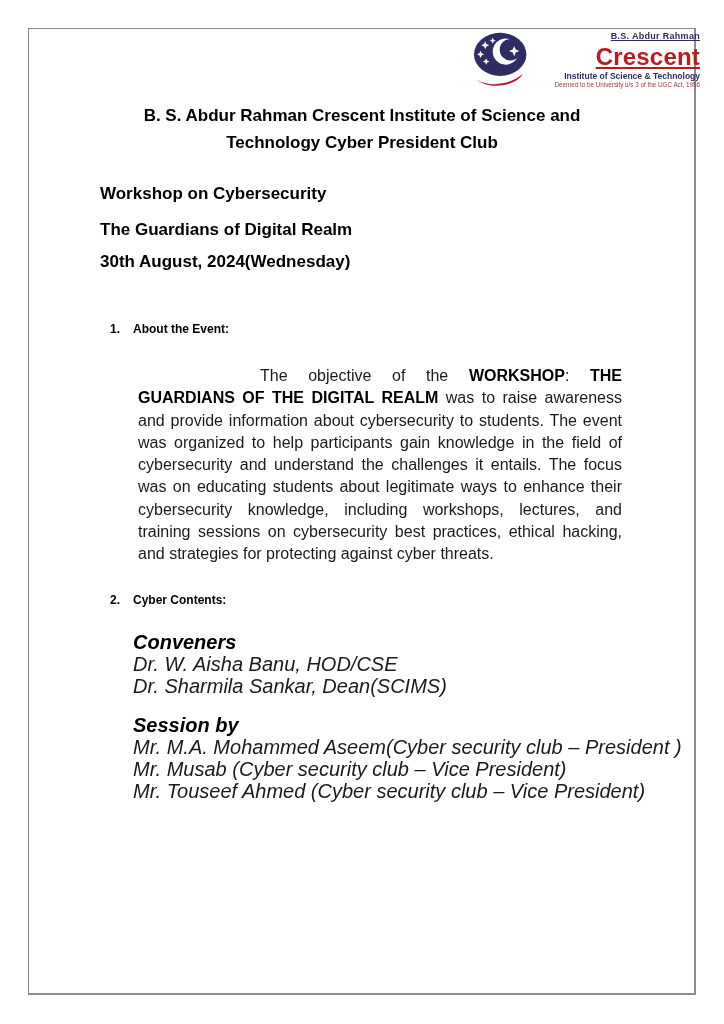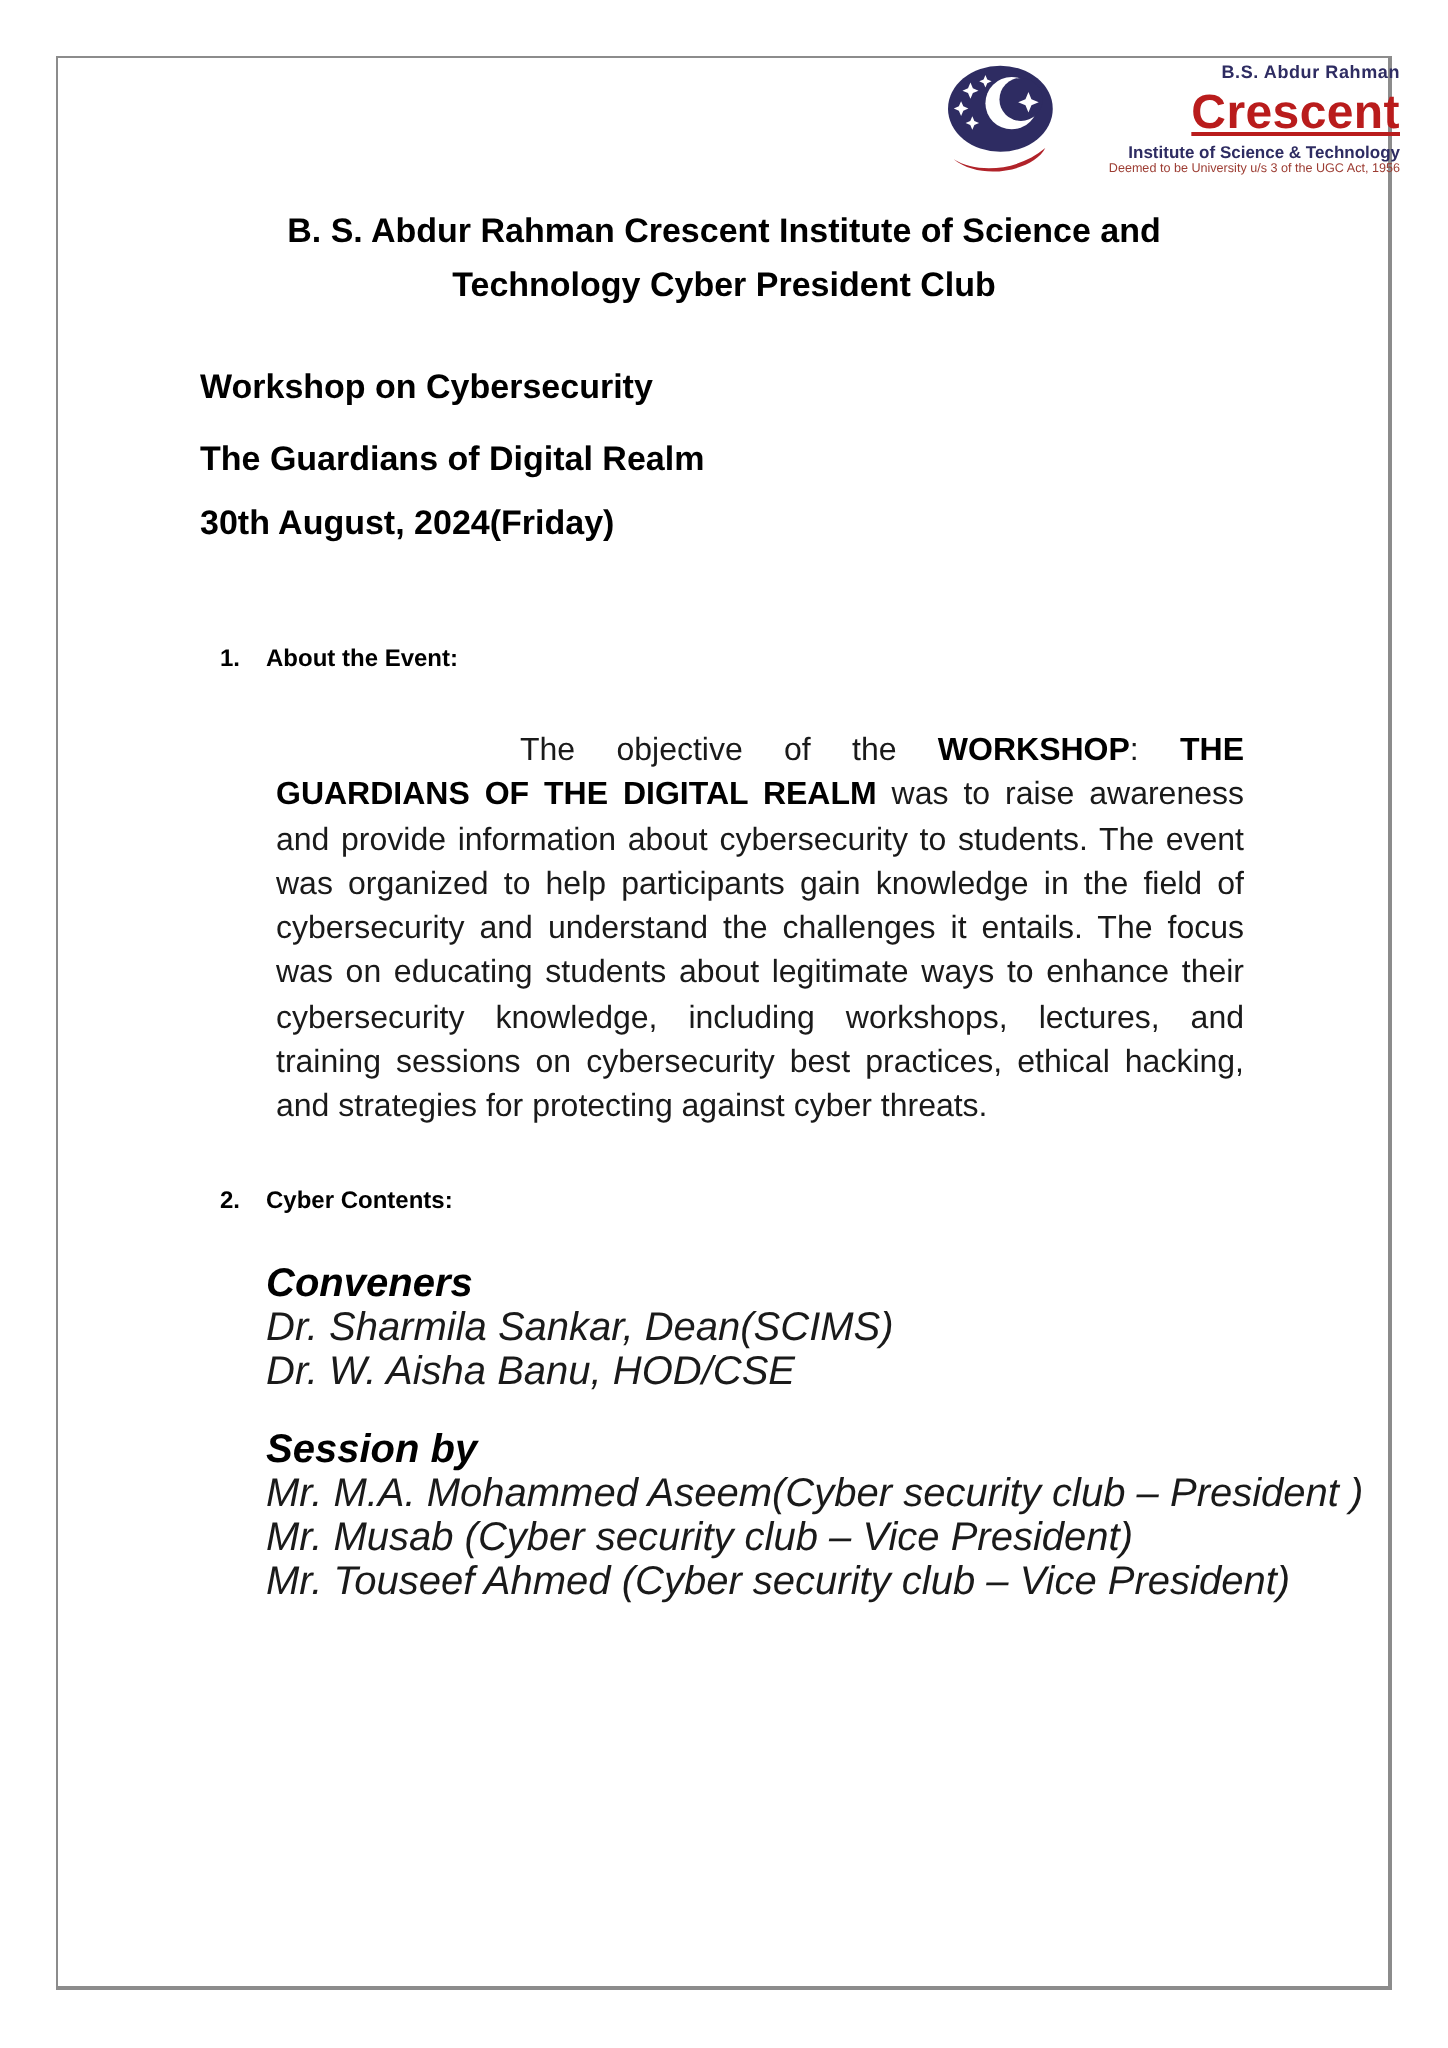--- a/index.html
+++ b/index.html
@@ -27,21 +27,21 @@
     top:29px; left:470px; width:230px;
     display:flex; align-items:flex-start;
   }
   .emblem { width:66px; height:58px; flex:0 0 auto; margin-top:2px; }
   .logo-text {
     flex:1; display:flex; flex-direction:column; align-items:flex-end;
     margin-left:2px;
   }
   .logo-top {
     font-size:9px; font-weight:bold; color:#2e2c62; letter-spacing:0.3px;
-    line-height:10px; margin-top:2px;
+    line-height:10px; margin-top:2px;text-decoration:underline;
   }
   .logo-name {
     font-size:24px; font-weight:bold; color:#b91c1c;
     line-height:31px; letter-spacing:0.2px;text-decoration:underline;
   }
   .logo-sub {
     font-size:8.5px; font-weight:bold; color:#2e2c62; line-height:9px;
   }
   .logo-tagline {
     font-size:6.3px; color:#9c3c32; line-height:8px;
@@ -104,37 +104,37 @@
     <div class="logo-top">B.S. Abdur Rahman</div>
     <div class="logo-name">Crescent</div>
     <div class="logo-sub">Institute of Science &amp; Technology</div>
     <div class="logo-tagline">Deemed to be University u/s 3 of the UGC Act, 1956</div>
   </div>
 </div>
 
 <h1 class="title">B. S. Abdur Rahman Crescent Institute of Science and Technology Cyber President Club</h1>
 <div class="subtitle s1">Workshop on Cybersecurity</div>
 <div class="subtitle s2">The Guardians of Digital Realm</div>
-<div class="subtitle s3">30th August, 2024(Friday)</div>
+<div class="subtitle s3">30th August, 2024(Wednesday)</div>
 
 <div class="sec-head sec1">
   <span class="num">1.</span><span>About the Event:</span>
 </div>
 <p class="about-para">
   <span>The objective of the </span><b>WORKSHOP</b><span>: </span><b>THE GUARDIANS OF THE DIGITAL REALM</b><span> was to raise awareness and provide information about cybersecurity to students. The event was organized to help participants gain knowledge in the field of cybersecurity and understand the challenges it entails. The focus was on educating students about legitimate ways to enhance their cybersecurity knowledge, including workshops, lectures, and training sessions on cybersecurity best practices, ethical hacking, and strategies for protecting against cyber threats.</span>
 </p>
 
 <div class="sec-head sec2">
   <span class="num">2.</span><span>Cyber Contents:</span>
 </div>
 
 <div class="sub-block conveners">
   <div class="sub-head">Conveners</div>
+  <div class="line">Dr. W. Aisha Banu, HOD/CSE</div>
   <div class="line">Dr. Sharmila Sankar, Dean(SCIMS)</div>
-  <div class="line">Dr. W. Aisha Banu, HOD/CSE</div>
 </div>
 
 <div class="sub-block session">
   <div class="sub-head">Session by</div>
   <div class="line">Mr. M.A. Mohammed Aseem(Cyber security club – President )</div>
   <div class="line">Mr. Musab (Cyber security club – Vice President)</div>
   <div class="line">Mr. Touseef Ahmed (Cyber security club – Vice President)</div>
 </div>
 
 </body></html>

